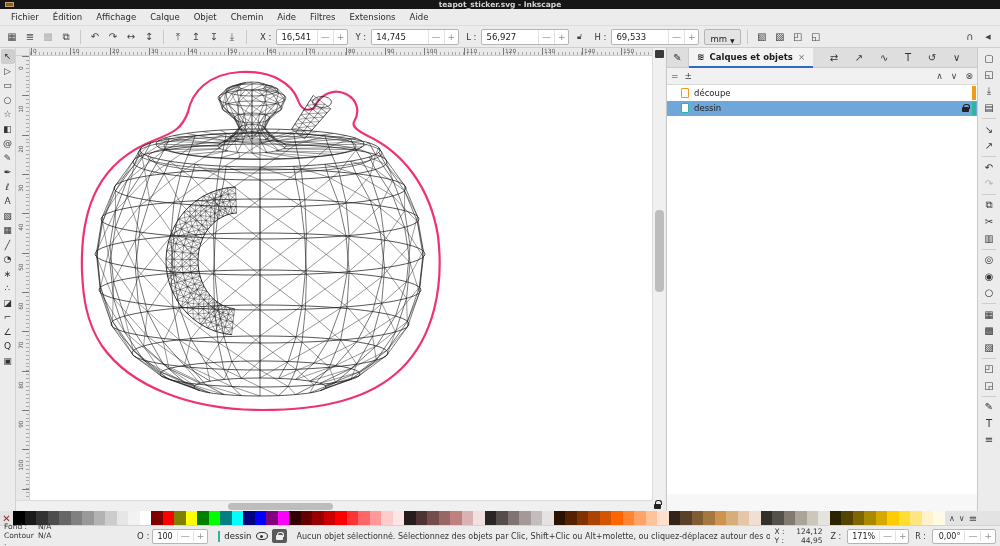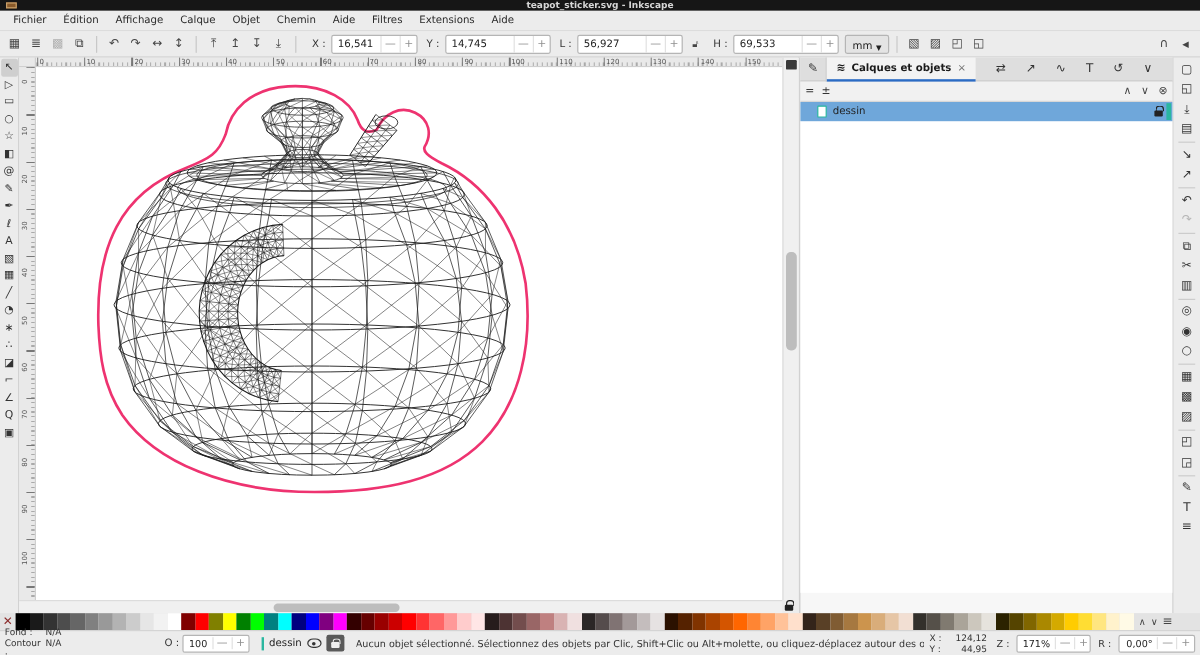--- a/index.html
+++ b/index.html
@@ -929,20 +929,25 @@
           <span>=</span>
           <span>±</span>
         </span>
       <span class="right" id="panel-tb-right">
           <span>∧</span>
           <span>∨</span>
           <span>⊗</span>
         </span>
     </div>
     <div class="layer-list" id="layer-list">
+        <div class="lrow">
+          <div class="doc" style="border-color: rgb(240, 154, 31);"></div>
+          <span>découpe</span>
+          <div class="lbar" style="background: rgb(240, 154, 31);"></div>
+        </div>
         <div class="lrow selected">
           <div class="doc" style="border-color: rgb(42, 183, 160);"></div>
           <span>dessin</span>
           <div class="lockwrap">
             <div class="locksym dark"></div>
           </div>
           <div class="lbar" style="background: rgb(42, 183, 160);"></div>
         </div>
       </div>
   </div>

